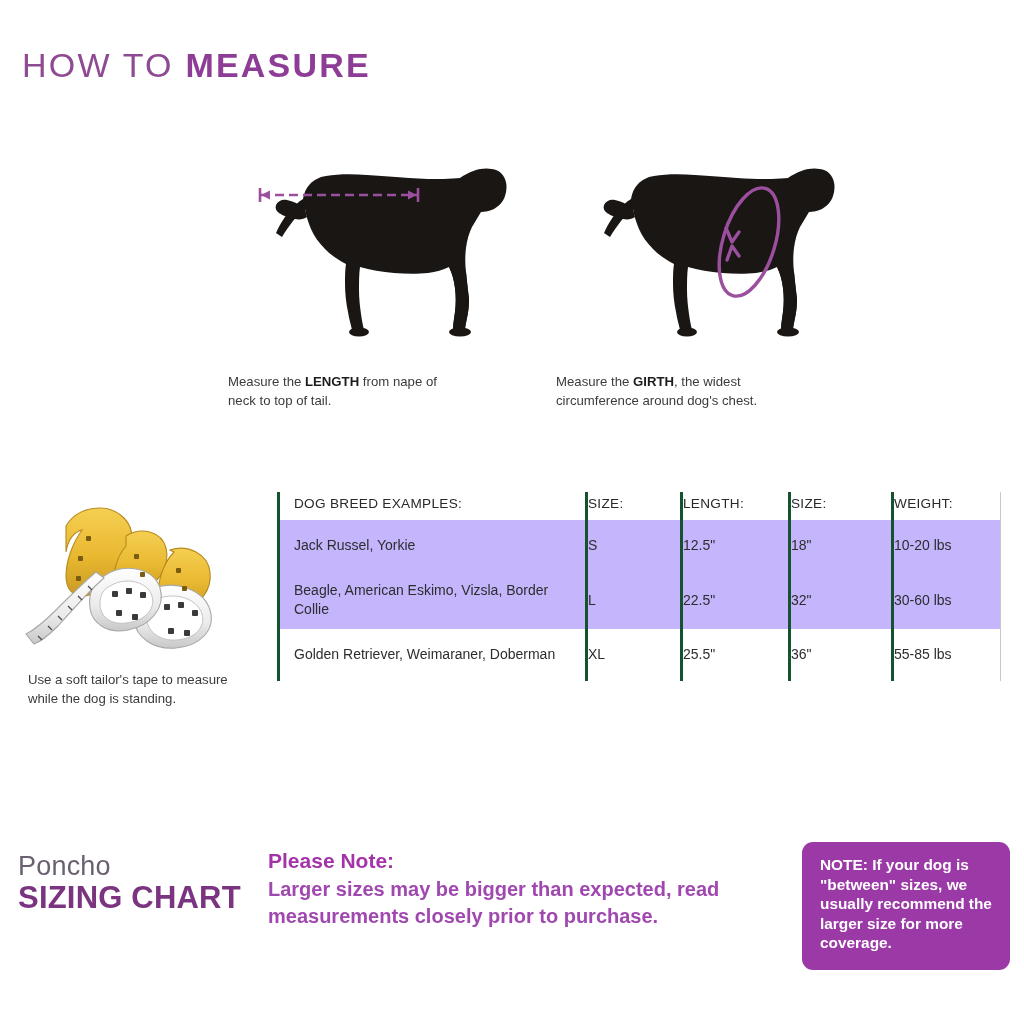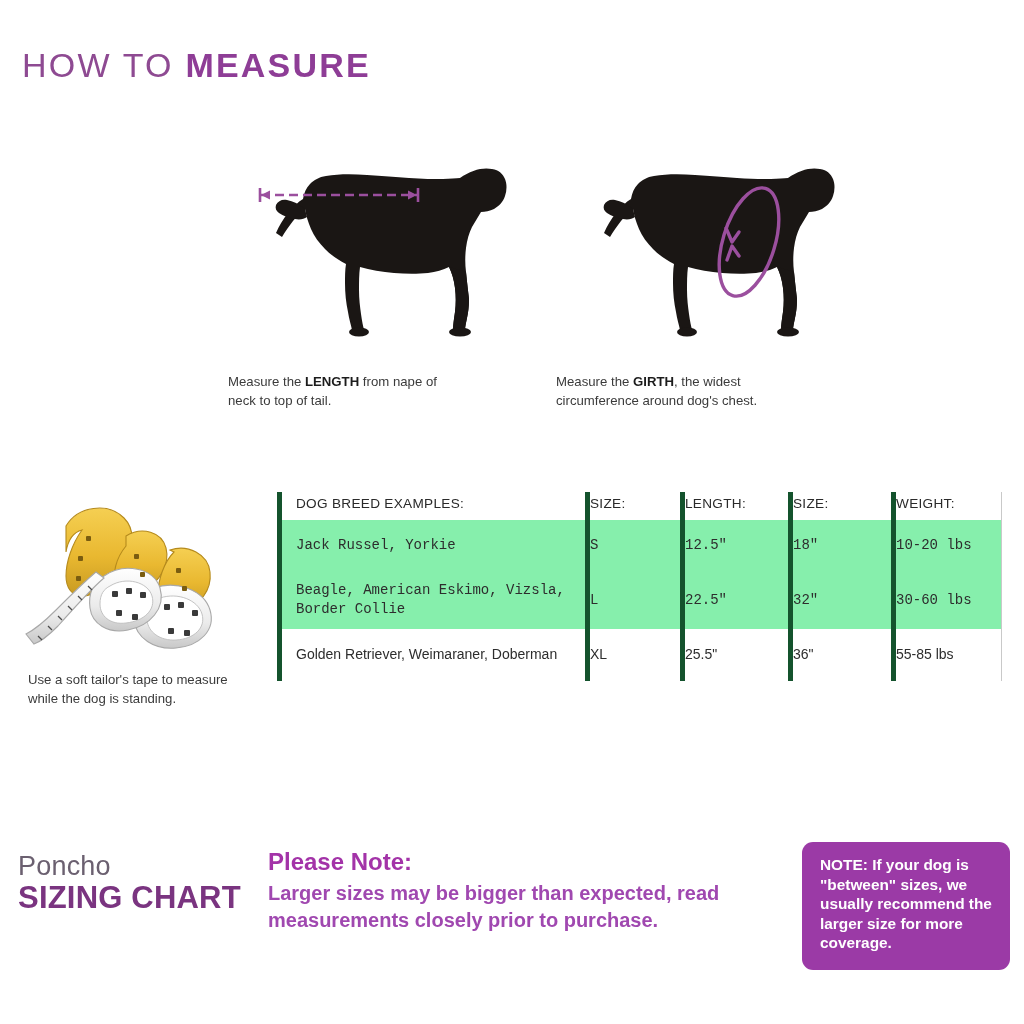--- a/index.html
+++ b/index.html
@@ -108,21 +108,21 @@
   table.size-table col.c-breed  { width: 308px; }
   table.size-table col.c-size   { width: 95px; }
   table.size-table col.c-length { width: 108px; }
   table.size-table col.c-girth  { width: 103px; }
   table.size-table col.c-weight { width: 108px; }
 
   table.size-table th,
   table.size-table td {
     padding: 9px 0;
     vertical-align: middle;
-    border-left: 5px solid #14532d;
+    border-left: 3px solid #14532d;
     border-right: 1px solid #c9c9c9;
   }
   table.size-table th.col-breed,
   table.size-table td.col-breed {
     text-align: left;
     padding-left: 14px;
     padding-right: 10px;
   }
   table.size-table th.col-num,
   table.size-table td.col-num {
@@ -130,22 +130,21 @@
   }
   table.size-table thead th {
     font-weight: 400;
     letter-spacing: 0.3px;
     font-size: 13.6px;
     color: #2a2a2a;
     padding-top: 4px;
     padding-bottom: 9px;
   }
   table.size-table tbody tr.row-alt {
-    background: #86efac;
-    font-family: Liberation Mono, monospace;
+    background: #c4b5fd;
   }
   table.size-table tbody td {
     line-height: 1.38;
     height: 34px;
   }
 
   
   .footer { position: absolute; left: 0; top: 820px; width: 1024px; height: 170px; }
 
   .brand-block {
@@ -169,21 +168,21 @@
     line-height: 1.15;
   }
 
   .please-note {
     position: absolute;
     left: 268px;
     top: 28px;
     width: 510px;
   }
   .pn-title {
-    font-size: 24px;
+    font-size: 21px;
     font-weight: 700;
     color: #a333a8;
     line-height: 1.2;
     margin-bottom: 3px;
   }
   .pn-body {
     font-size: 20px;
     font-weight: 700;
     color: #a048b0;
     line-height: 1.34;

